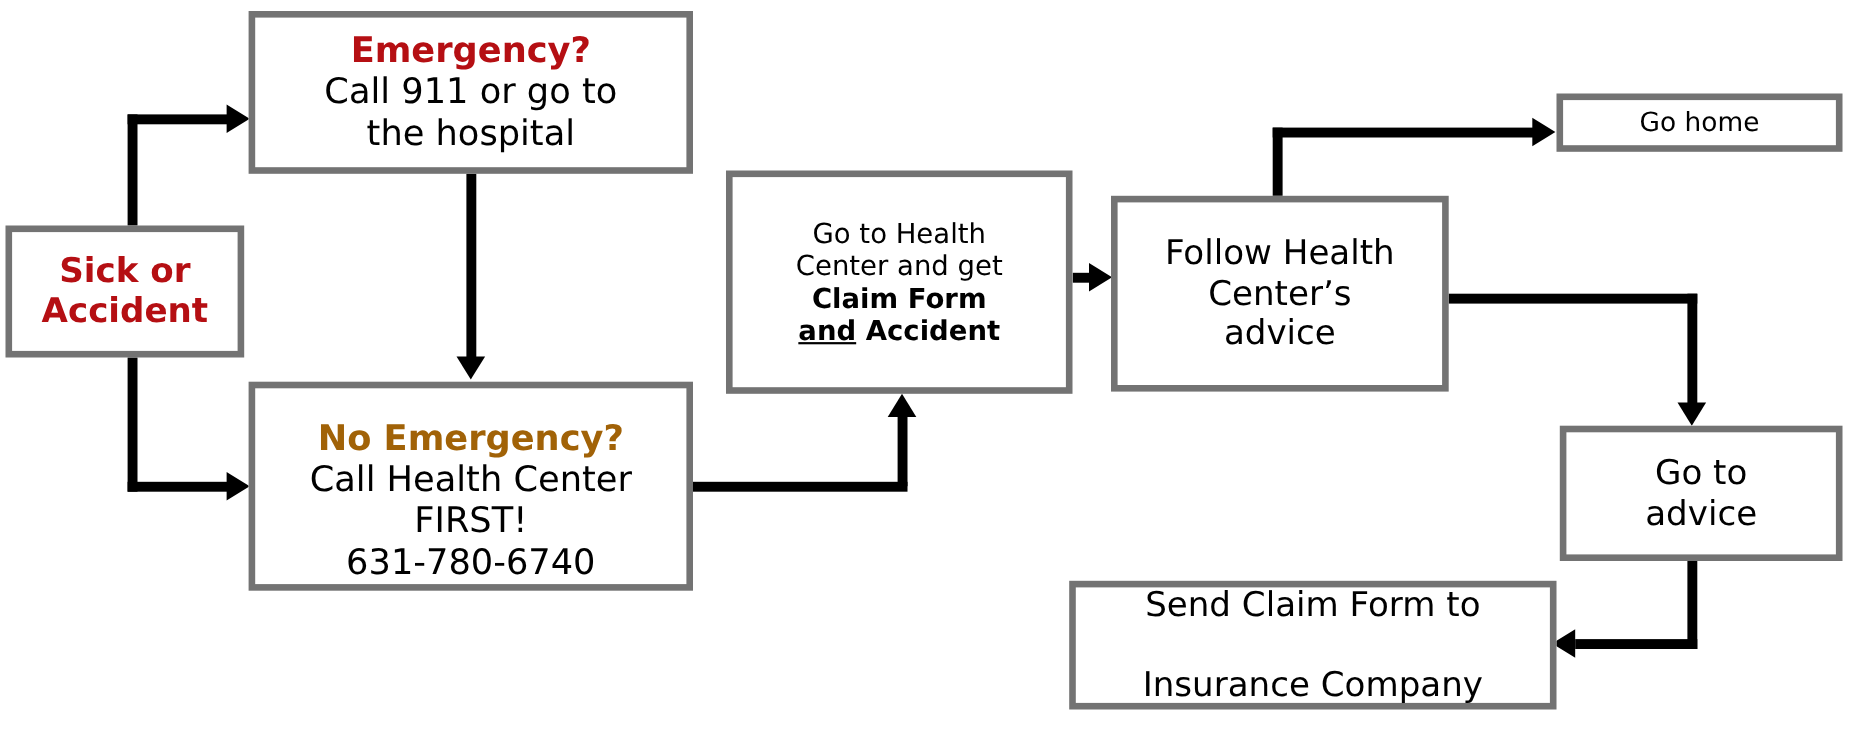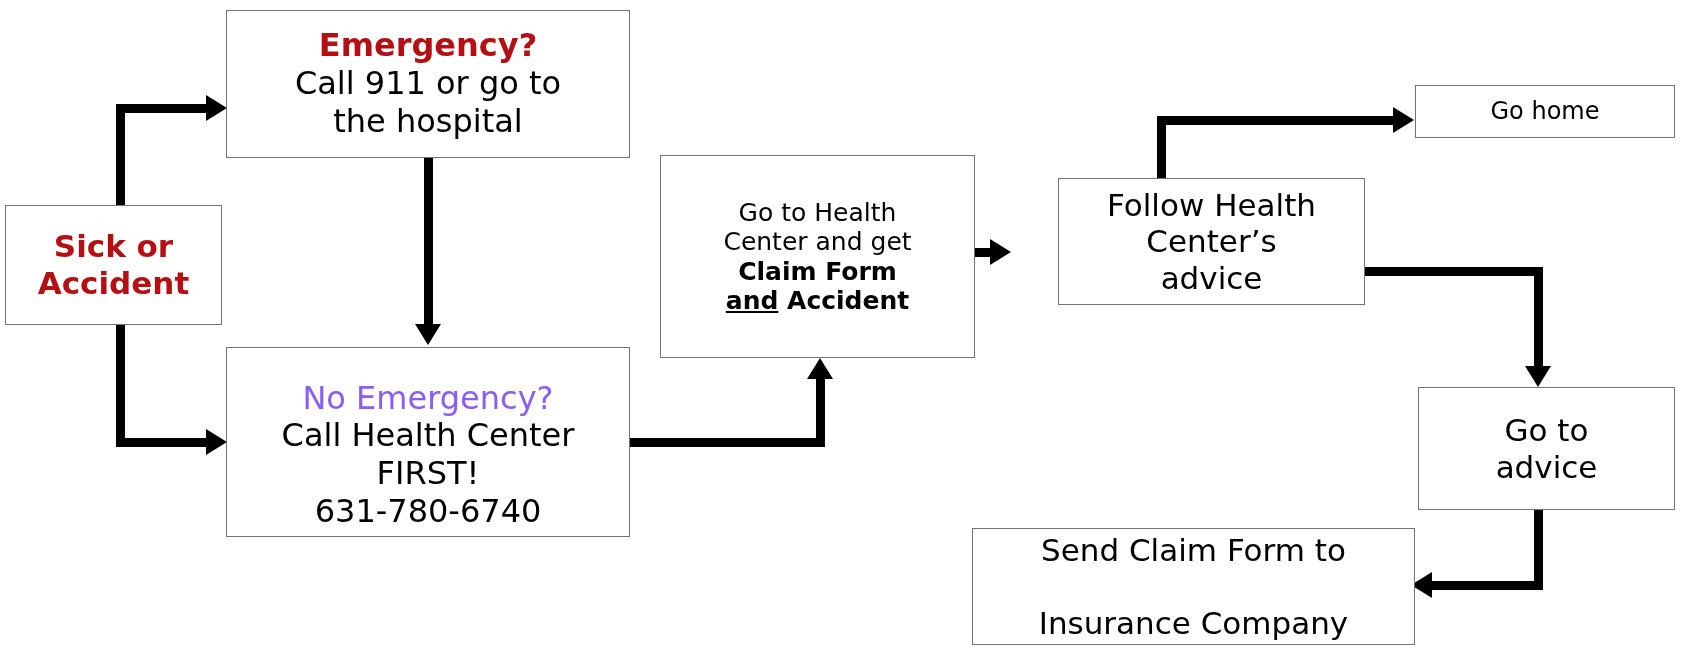--- a/index.html
+++ b/index.html
@@ -13,38 +13,38 @@
     width: 1689px;
     height: 664px;
     background: #ffffff;
     overflow: hidden;
     font-family: "DejaVu Sans", "Liberation Sans", sans-serif;
   }
   .node {
     position: absolute;
     box-sizing: border-box;
     background: #ffffff;
-    border: 1px solid #737373;
+    border: 6px solid #737373;
     display: flex;
     flex-direction: column;
     align-items: center;
     justify-content: center;
     text-align: center;
     line-height: 1.18;
     color: #000000;
     z-index: 3;
   }
   .node .ln { display: block; white-space: nowrap; }
   .node .ln.head-red {
     font-weight: bold;
     color: #b50f13;
   }
   .node .ln.head-cyan {
-    font-weight: normal;
-    color: #8b5cf6;
+    font-weight: bold;
+    color: #a16207;
     margin-top: 26px;
   }
   .node .ln.bold { font-weight: bold; }
   .node .ln .u { text-decoration: underline; }
 
   
   .edge {
     position: absolute;
     background: #000000;
     z-index: 1;
@@ -132,21 +132,21 @@
     <span class="ln">631-780-6740</span>
   </div>
 
   <div class="node" style="left:660px; top:155px; width:315px; height:203px; font-size:25px;">
     <span class="ln">Go to Health</span>
     <span class="ln">Center and get</span>
     <span class="ln bold">Claim Form</span>
     <span class="ln bold"><span class="u">and</span>&nbsp;<span>Accident</span></span>
   </div>
 
-  <div class="node" style="left:1010px; top:178px; width:307px; height:127px; font-size:31px;margin-left:48px;">
+  <div class="node" style="left:1010px; top:178px; width:307px; height:178px; font-size:31px;">
     <span class="ln">Follow Health</span>
     <span class="ln">Center’s</span>
     <span class="ln">advice</span>
   </div>
 
   <div class="node" style="left:1415px; top:85px; width:260px; height:53px; font-size:24px;">
     <span class="ln">Go home</span>
   </div>
 
   <div class="node" style="left:1418px; top:387px; width:257px; height:123px; font-size:31px;">

